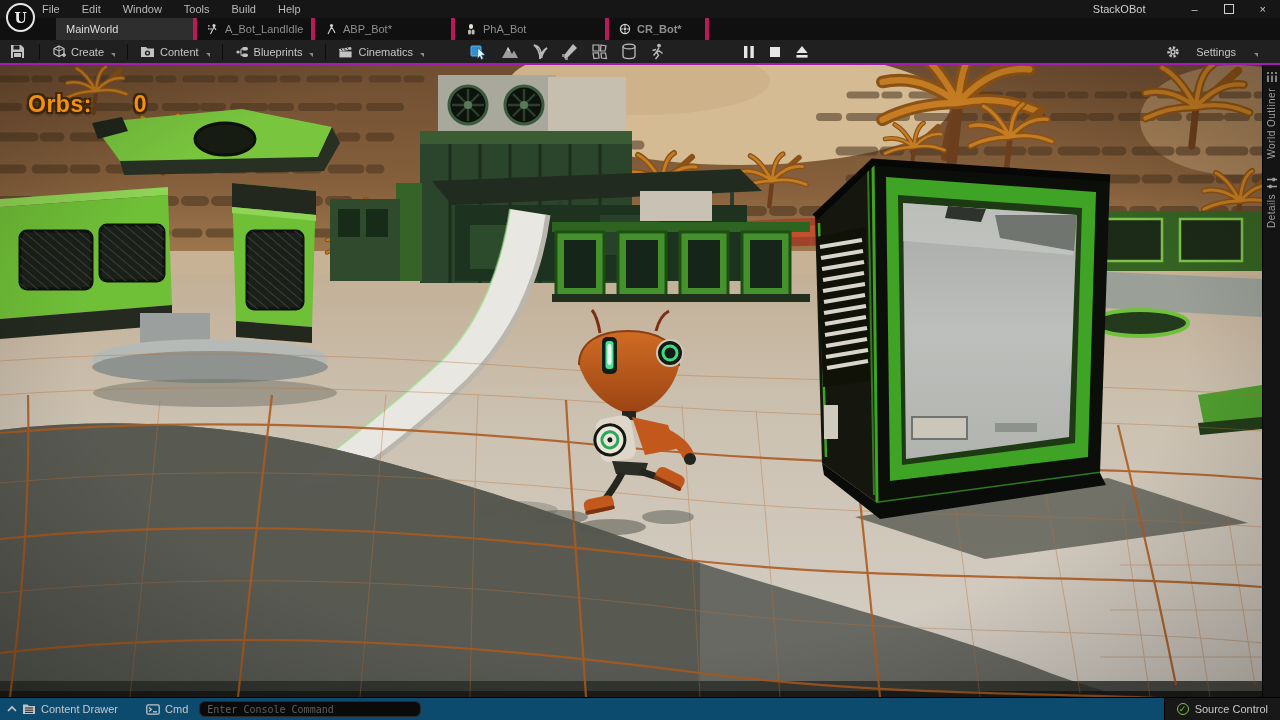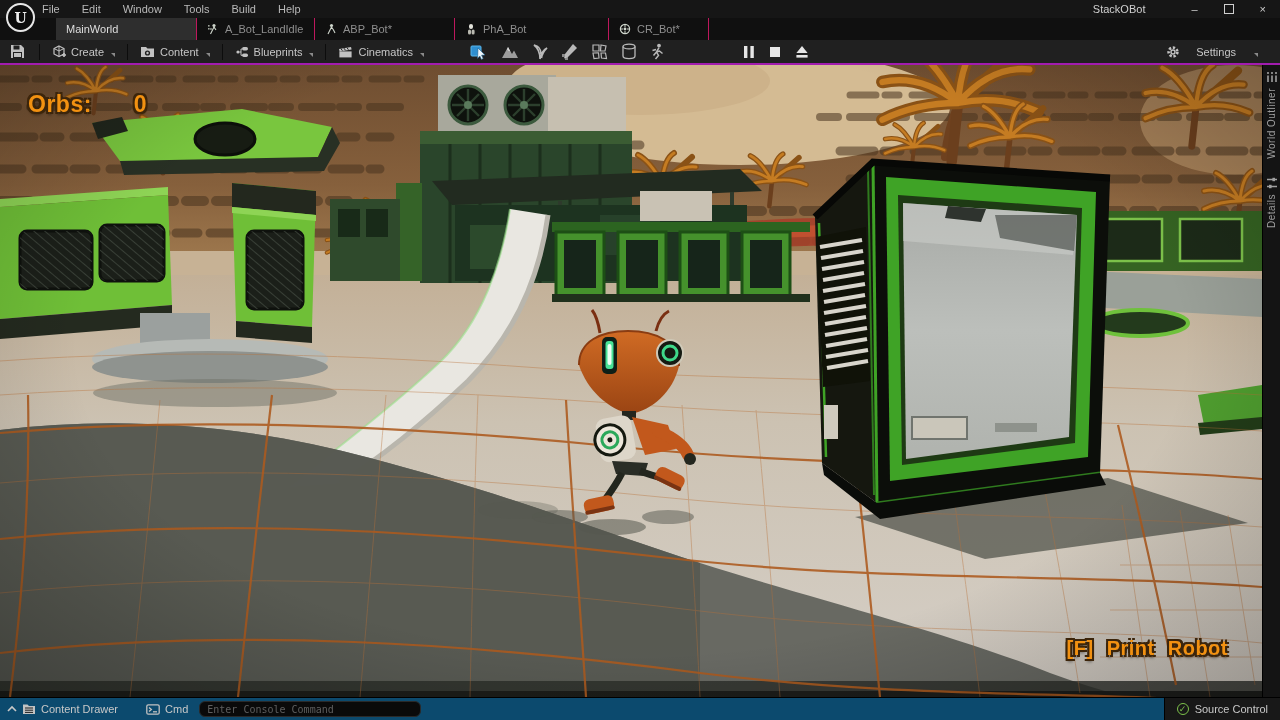--- a/index.html
+++ b/index.html
@@ -13,21 +13,21 @@
   .title-center{margin-left:auto;color:#cfcfcf;}
   .win-controls{display:flex;align-items:center;gap:26px;margin-left:46px;margin-right:14px;color:#cfcfcf;}
   .win-box{display:inline-block;width:8px;height:8px;border:1px solid #cfcfcf;}
   .ue-logo{position:absolute;left:6px;top:3px;width:25px;height:25px;border-radius:50%;
            border:2px solid #e6e6e6;background:#0b0b0b;z-index:10;display:flex;align-items:center;
            justify-content:center;color:#eee;font-size:14px;font-weight:bold;font-family:"DejaVu Serif",serif;}
   
   .tabbar{position:absolute;left:0;top:18px;width:1280px;height:22px;background:#101010;
           display:flex;align-items:stretch;font-size:11px;}
   .tab{display:flex;align-items:center;gap:6px;padding:0 10px;color:#8f8f8f;
-       border-right:1px solid #be185d;box-sizing:border-box;}
+       border-right:4px solid #be185d;box-sizing:border-box;}
   .tab.active{background:#2e2e2e;color:#dedede;}
   .tab .ticon{width:12px;height:12px;flex:0 0 auto;}
   
   .toolbar{position:absolute;left:0;top:40px;width:1280px;height:25px;background:#202020;
            border-bottom:2px solid #a21caf;display:flex;align-items:center;font-size:11px;color:#c6c6c6;box-sizing:border-box;}
   .tbtn{display:flex;align-items:center;gap:5px;padding:0 8px;height:100%;cursor:default;}
   .tsep{width:1px;height:16px;background:#0c0c0c;margin:0 4px;}
   .caret{width:0;height:0;border-left:4px solid transparent;border-top:4px solid #8a8a8a;margin-left:2px;margin-top:7px;}
   .modes{display:flex;align-items:center;gap:13px;margin-left:38px;}
   .playback{display:flex;align-items:center;gap:14px;margin-left:78px;}
@@ -103,21 +103,21 @@
       <span>ABP_Bot*</span>
     </div>
     <div class="tab" style="width:154px;">
       <svg class="ticon" viewBox="0 0 12 12">
         <rect x="4" y="1" width="4" height="5" rx="2" fill="#e2e2da"></rect>
           <rect x="3" y="6.5" width="3" height="5" rx="1.5" fill="#b9b9b0"></rect>
           <rect x="6.6" y="6.5" width="3" height="5" rx="1.5" fill="#b9b9b0"></rect>
       </svg>
       <span>PhA_Bot</span>
     </div>
-    <div class="tab" style="width:100px;">
+    <div class="tab" style="width:100px;font-weight:bold;">
       <svg class="ticon" viewBox="0 0 12 12">
         <circle cx="6" cy="6" r="4.6" fill="none" stroke="#cfd6cc" stroke-width="1.2"></circle>
           <circle cx="6" cy="6" r="1.4" fill="#cfd6cc"></circle>
           <path d="M6,1.4 V4 M6,8 V10.6 M1.4,6 H4 M8,6 H10.6" stroke="#cfd6cc" stroke-width="1"></path>
       </svg>
       <span>CR_Bot*</span>
     </div>
     <div style="flex:1"></div>
   </div>
 
@@ -497,21 +497,20 @@
             <rect x="654" y="405" width="30" height="15" rx="6" fill="#c2581c"></rect>
             <rect x="654" y="416" width="30" height="4" rx="2" fill="#7a3312"></rect>
           </g>
       </g>
     </svg>
 
     <div class="vignette"></div>
     <div class="hud-text" id="hud-orbs">
       <span>Orbs:</span><span class="val">0</span>
     </div>
-    <div class="hud-text" id="hud-prompt">[F] Print Robot</div>
   </div>
 
   <div class="sidestrip">
     <div class="vtab">
       <svg width="12" height="12" viewBox="0 0 12 12" style="transform:rotate(90deg)">
         <path d="M1,2 H3 M4.5,2 H11 M1,6 H3 M4.5,6 H11 M1,10 H3 M4.5,10 H11" stroke="#9f9f9f" stroke-width="1.6"></path>
       </svg>
       <span class="vlabel">World Outliner</span>
     </div>
     <div class="vtab">

